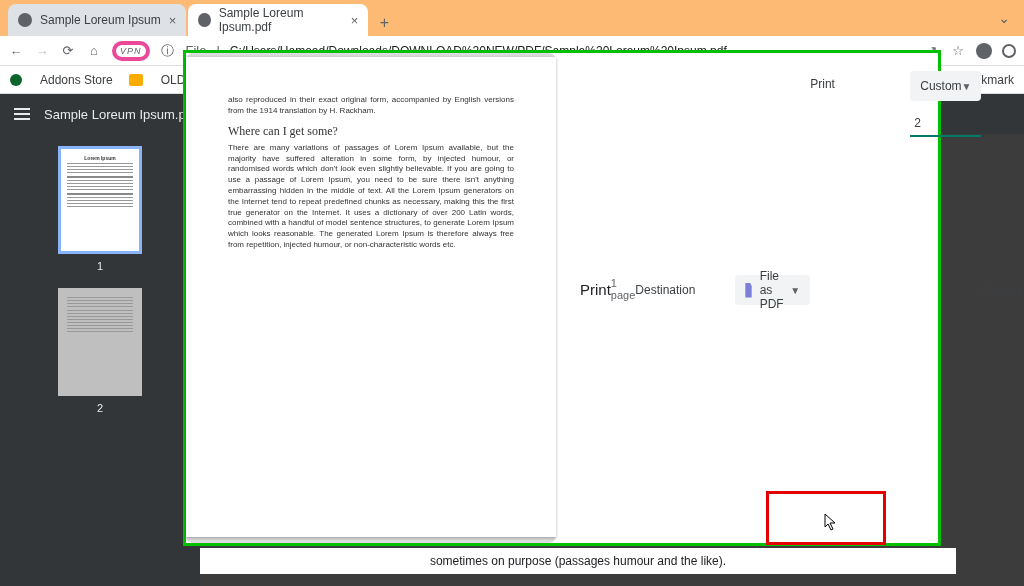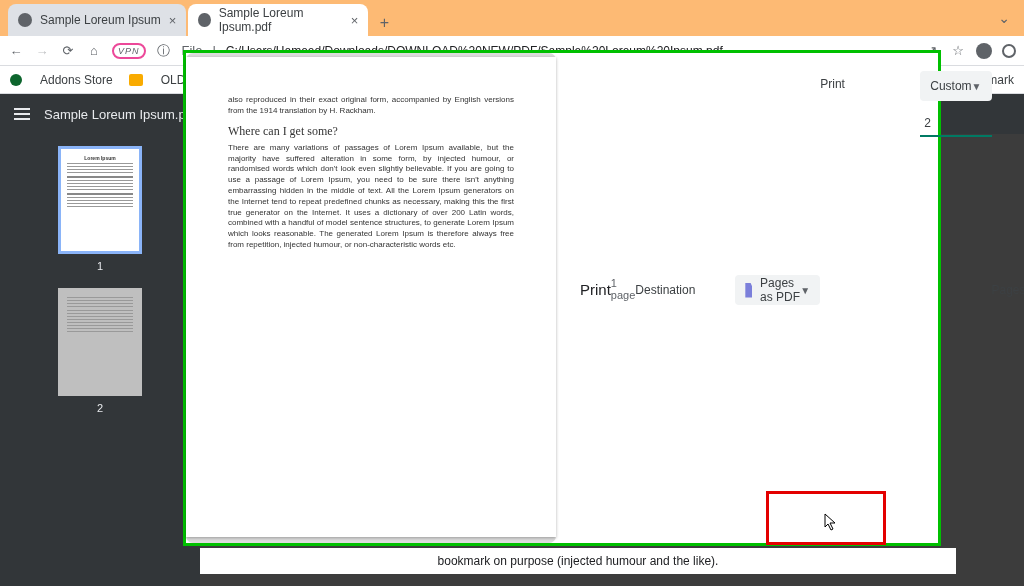--- a/index.html
+++ b/index.html
@@ -8,21 +8,21 @@
 .titlebar { height:36px; background:#fdba74; display:flex; align-items:flex-end; padding-left:8px; }
 .tab { background:#fff; height:32px; border-radius:8px 8px 0 0; display:flex; align-items:center; padding:0 10px; font-size:12px; color:#3c4043; gap:8px; max-width:180px; margin-right:2px;}
 .tab.inactive { background:#dee1e6; }
 .favicon { width:14px; height:14px; border-radius:50%; background:#5f6368; display:inline-block;}
 .tab .close { font-size:13px; color:#5f6368;}
 .newtab { width:28px; text-align:center; font-size:16px; color:#5f6368; padding-bottom:4px;}
 .win-chevron { margin-left:auto; margin-right:14px; color:#5f6368; font-size:14px; align-self:center;}
 
 .addrbar { height:30px; background:#fff; border-bottom:1px solid #dadce0; display:flex; align-items:center; padding:0 8px; gap:10px; color:#5f6368; font-size:13px;}
 .navicon { width:16px; height:16px; display:flex; align-items:center; justify-content:center; }
-.vpn-badge { font-size:9px; border:2px solid #ec4899; border-radius:10px; padding:1px 4px; letter-spacing:1px; font-style:italic;}
+.vpn-badge { font-size:9px; border:4px solid #ec4899; border-radius:10px; padding:1px 4px; letter-spacing:1px; font-style:italic;}
 .url { flex:1; color:#202124; font-size:12px; white-space:nowrap; overflow:hidden;}
 .ext-icons { display:flex; gap:10px; align-items:center;}
 .dot-icon { width:16px; height:16px; border-radius:50%; background:#5f6368;}
 
 .bookbar { height:28px; background:#fff; border-bottom:1px solid #dadce0; display:flex; align-items:center; padding:0 10px; gap:16px; font-size:12px; color:#3c4043;}
 .bm { display:flex; align-items:center; gap:18px;}
 .bm .folder { width:14px; height:12px; background:#f9ab00; border-radius:2px;}
 .bm .greendot { width:12px; height:12px; border-radius:50%; background:#0d652d;}
 .bookbar .right { margin-left:auto;}
 
@@ -145,21 +145,21 @@
       <div class="tnum">1</div>
     </div>
     <div class="thumbwrap">
       <div class="thumb dim">
         <div class="tp"></div>
           <div class="tp" style="height:22px"></div>
       </div>
       <div class="tnum">2</div>
     </div>
   </div>
-  <div class="bottom-text">bookmark on purpose (injected humour and the like).</div>
+  <div class="bottom-text">sometimes on purpose (passages humour and the like).</div>
 </div>
 
 <div class="print-overlay">
   <div class="preview-area">
     <div class="preview-page">
       <div class="intro">also reproduced in their exact original form, accompanied by English versions from the 1914 translation by H. Rackham.</div>
       <h3>Where can I get some?</h3>
       <div>There are many variations of passages of Lorem Ipsum available, but the majority have suffered alteration in some form, by injected humour, or randomised words which don't look even slightly believable. If you are going to use a passage of Lorem Ipsum, you need to be sure there isn't anything embarrassing hidden in the middle of text. All the Lorem Ipsum generators on the Internet tend to repeat predefined chunks as necessary, making this the first true generator on the Internet. It uses a dictionary of over 200 Latin words, combined with a handful of model sentence structures, to generate Lorem Ipsum which looks reasonable. The generated Lorem Ipsum is therefore always free from repetition, injected humour, or non-characteristic words etc.</div>
     </div>
   </div>
@@ -168,21 +168,21 @@
       <span class="pt">Print</span>
       <span class="pc">1 page</span>
     </div>
 
     <div class="srow">
       <div class="lbl">Destination</div>
       <div class="ctrl">
         <div class="dd">
           <span style="display:flex;align-items:center">
               <span class="pdf-icon"></span>
-              <span>Pages as PDF</span>
+              <span>File as PDF</span>
             </span>
           <span class="chev">▼</span>
         </div>
       </div>
     </div>
 
     <div class="srow tall">
       <div class="lbl" style="padding-top:6px">Print</div>
       <div class="ctrl">
         <div class="dd">

